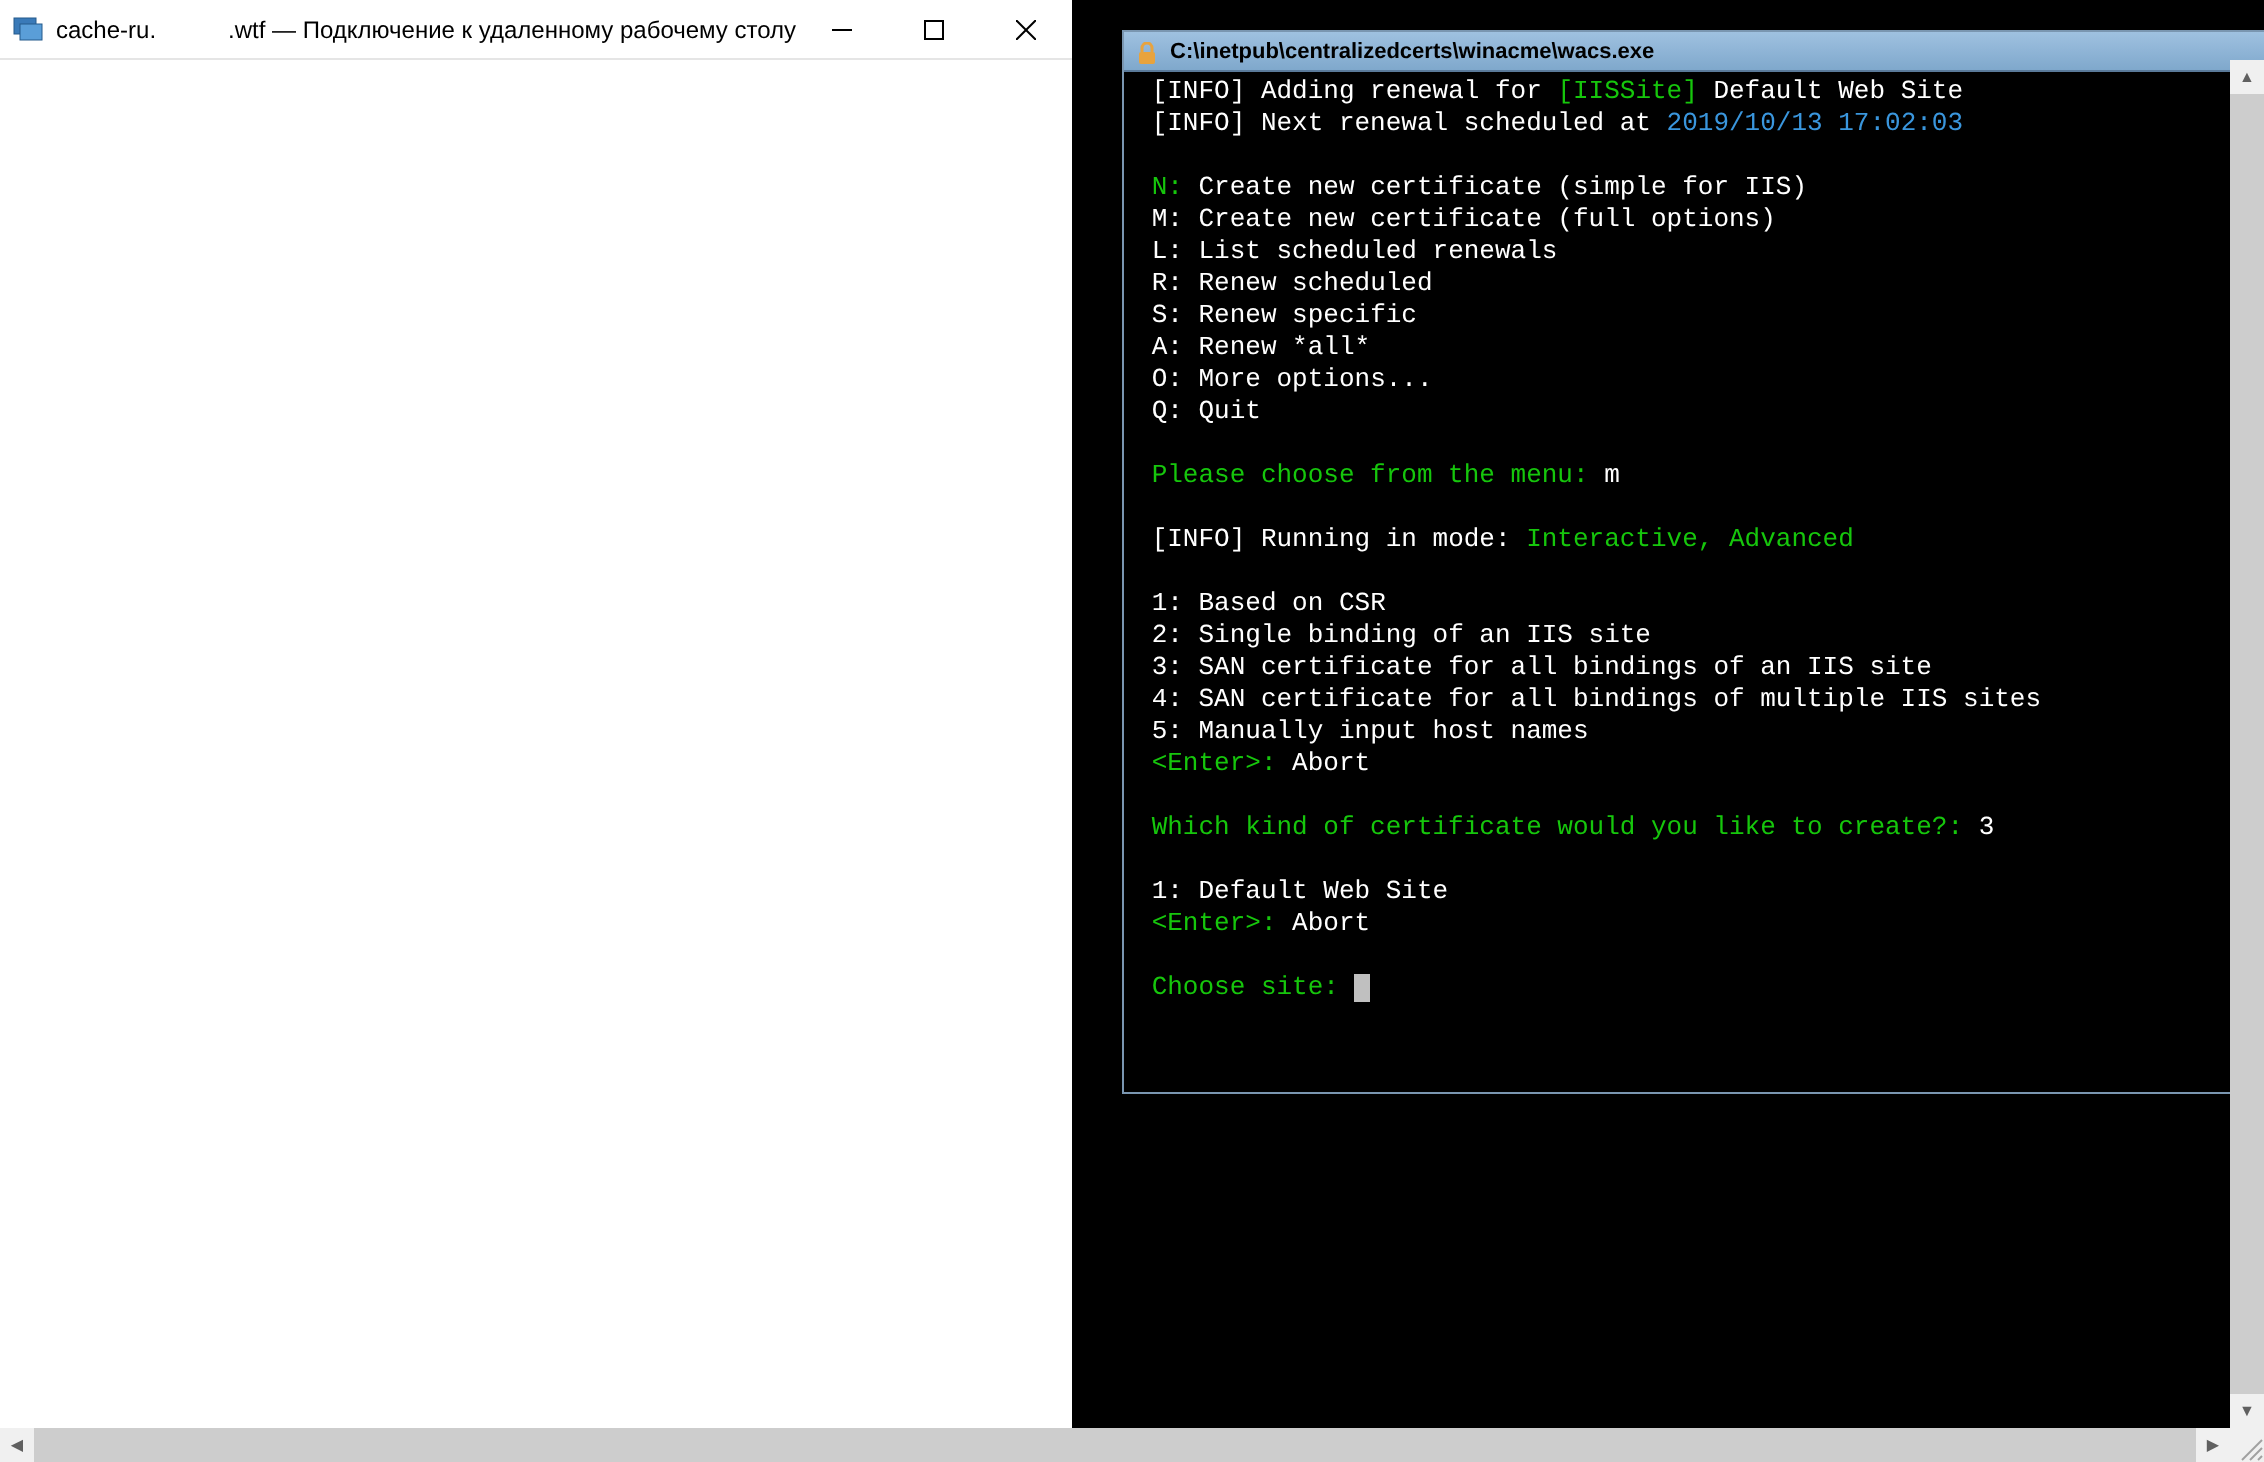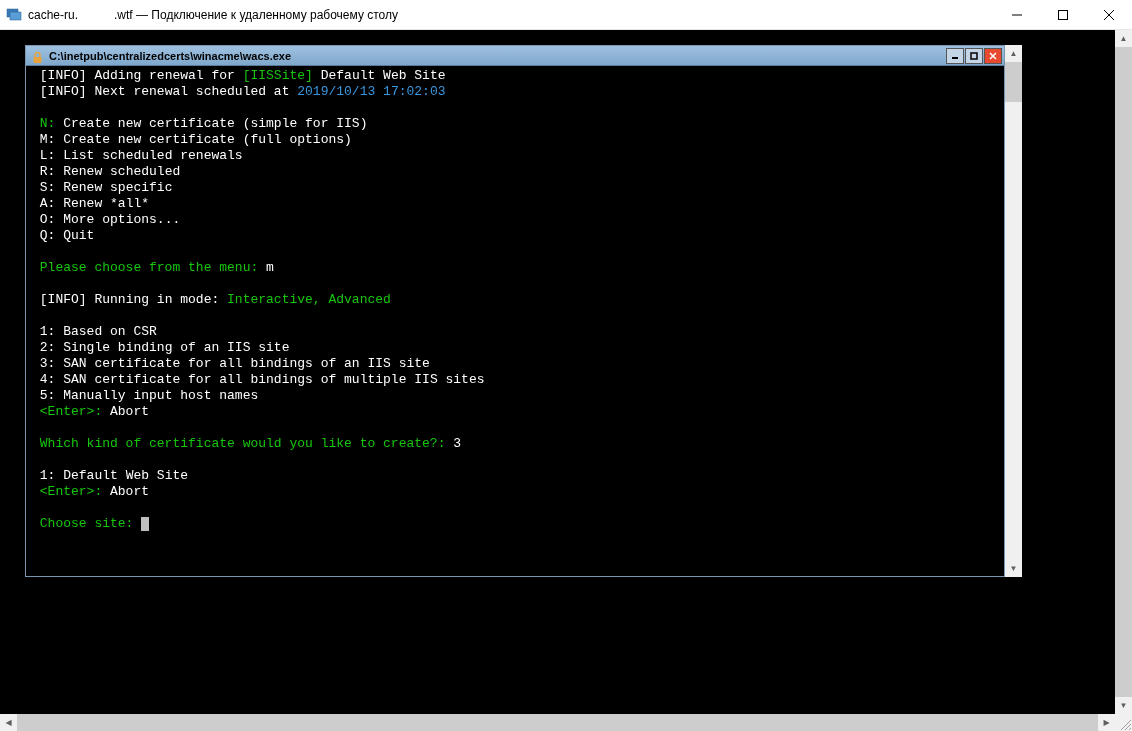--- a/index.html
+++ b/index.html
@@ -11,21 +11,21 @@
       overflow: hidden;
       position: relative;
     }
     
     
     .rdp-window {
       width: 1132px;
       height: 731px;
       background: #fff;
       display: flex;
-      flex-direction: column;
+      flex-direction: row;
     }
     
     .rdp-titlebar {
       height: 30px;
       background: #fff;
       display: flex;
       align-items: center;
       padding: 0 0 0 6px;
       border-bottom: 1px solid #e5e5e5;
     }

